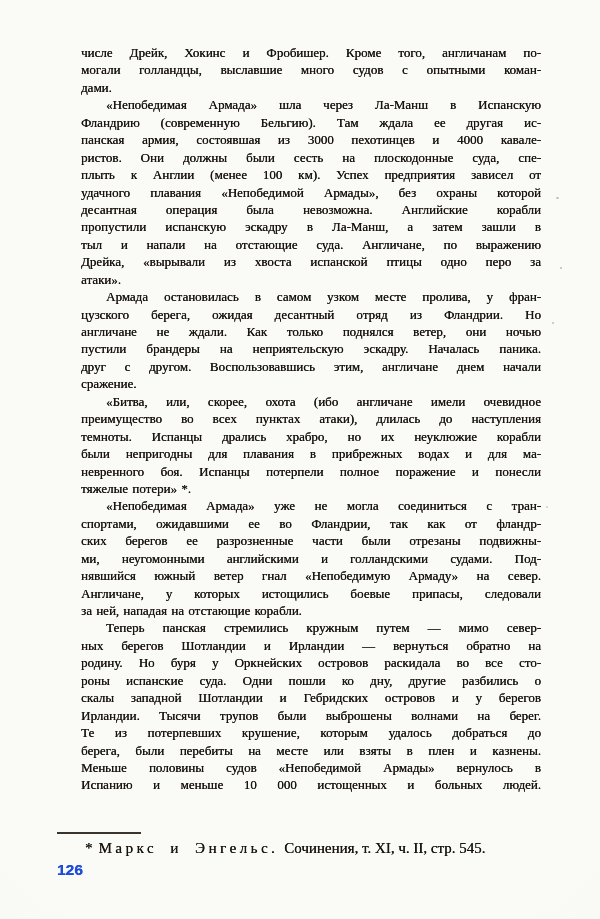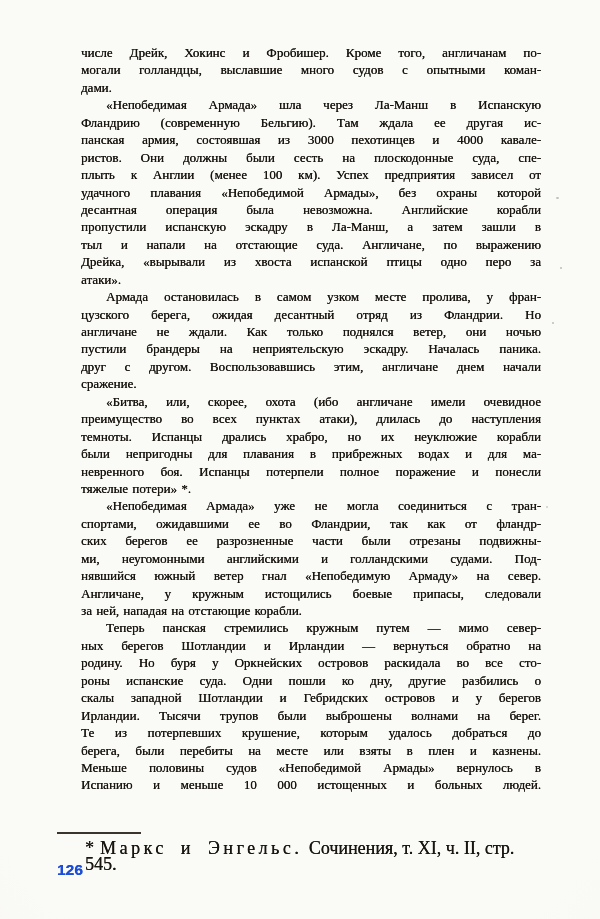--- a/index.html
+++ b/index.html
@@ -47,21 +47,21 @@
   .footnote-rule {
     margin: 3px 0 0 -4px;
     width: 84px;
     height: 0;
     border-top: 2px solid #39342c;
   }
 
   .footnote {
     margin-top: 6px;
     padding-left: 24px;
-    font-size: 18px;
+    font-size: 15px;
     line-height: 16px;
     text-shadow: 0.2px 0 0 currentColor;
   }
   .footnote .fn-marker { padding-right: 6px; }
   .footnote .fn-author {
     letter-spacing: 3.5px;
     word-spacing: 6px;
     padding-right: 2px;
   }
 
@@ -127,21 +127,21 @@
         <div class="line full">были непригодны для плавания в прибрежных водах и для ма-</div>
         <div class="line full">невренного боя. Испанцы потерпели полное поражение и понесли</div>
         <div class="line endline">тяжелые потери» *.</div>
       </div>
       <div class="para">
         <div class="line full indent">«Непобедимая Армада» уже не могла соединиться с тран-</div>
         <div class="line full">спортами, ожидавшими ее во Фландрии, так как от фландр-</div>
         <div class="line full">ских берегов ее разрозненные части были отрезаны подвижны-</div>
         <div class="line full">ми, неугомонными английскими и голландскими судами. Под-</div>
         <div class="line full">нявшийся южный ветер гнал «Непобедимую Армаду» на север.</div>
-        <div class="line full">Англичане, у кружным истощились боевые припасы, следовали</div>
+        <div class="line full">Англичане, у которых истощились боевые припасы, следовали</div>
         <div class="line endline">за ней, нападая на отстающие корабли.</div>
       </div>
       <div class="para">
         <div class="line full indent">Теперь панская стремились кружным путем — мимо север-</div>
         <div class="line full">ных берегов Шотландии и Ирландии — вернуться обратно на</div>
         <div class="line full">родину. Но буря у Оркнейских островов раскидала во все сто-</div>
         <div class="line full">роны испанские суда. Одни пошли ко дну, другие разбились о</div>
         <div class="line full">скалы западной Шотландии и Гебридских островов и у берегов</div>
         <div class="line full">Ирландии. Тысячи трупов были выброшены волнами на берег.</div>
         <div class="line full">Те из потерпевших крушение, которым удалось добраться до</div>

